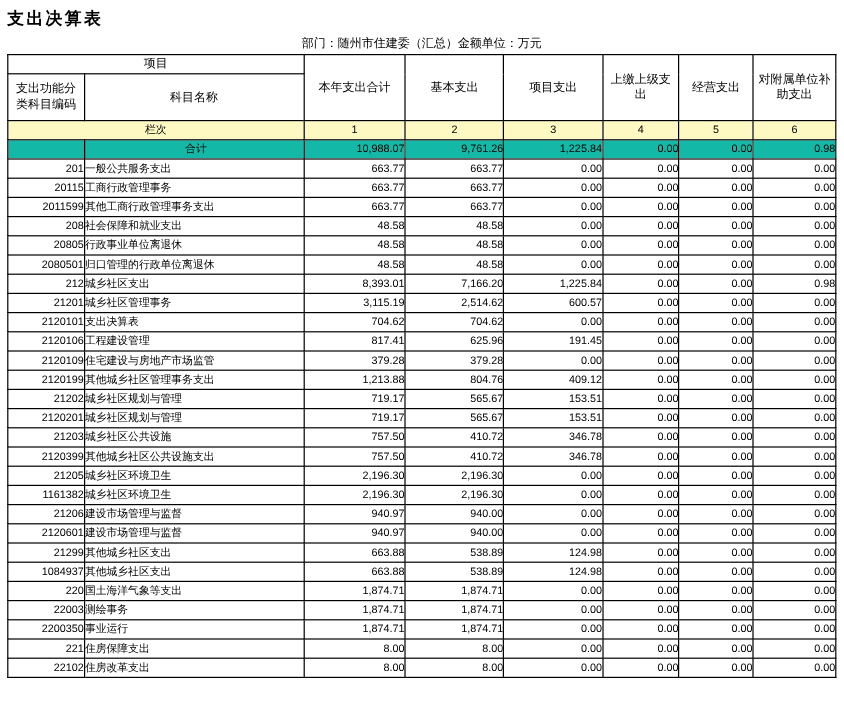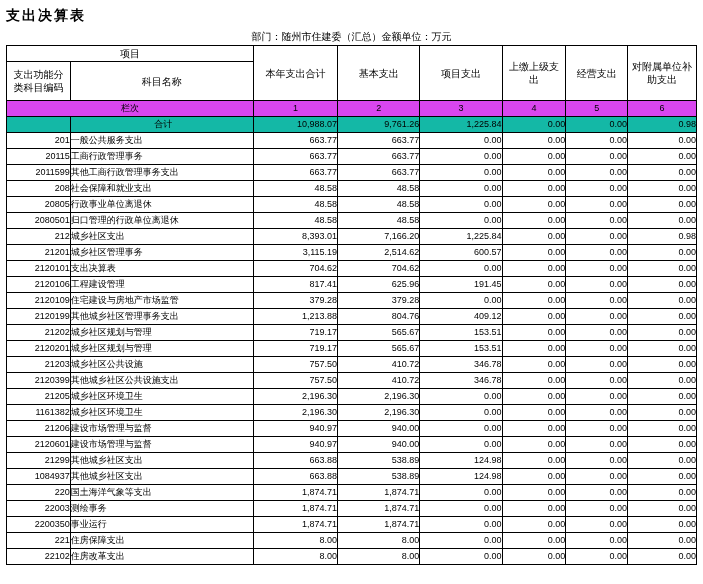--- a/index.html
+++ b/index.html
@@ -62,21 +62,21 @@
   .hdr {
     text-align: center;
     vertical-align: middle;
     font-size: 10px;
   }
   .hdr-tall {
     height: 38px;
   }
   .colno {
     text-align: center;
-    background: #d946ef;
+    background: #fef9c3;
     font-size: 9px;
     height: 13px;
     margin-top: 35px;
   }
   .code-cell {
     text-align: right;
     padding-left: 3px;
     font-size: 9px;
   }
   .name-cell {

